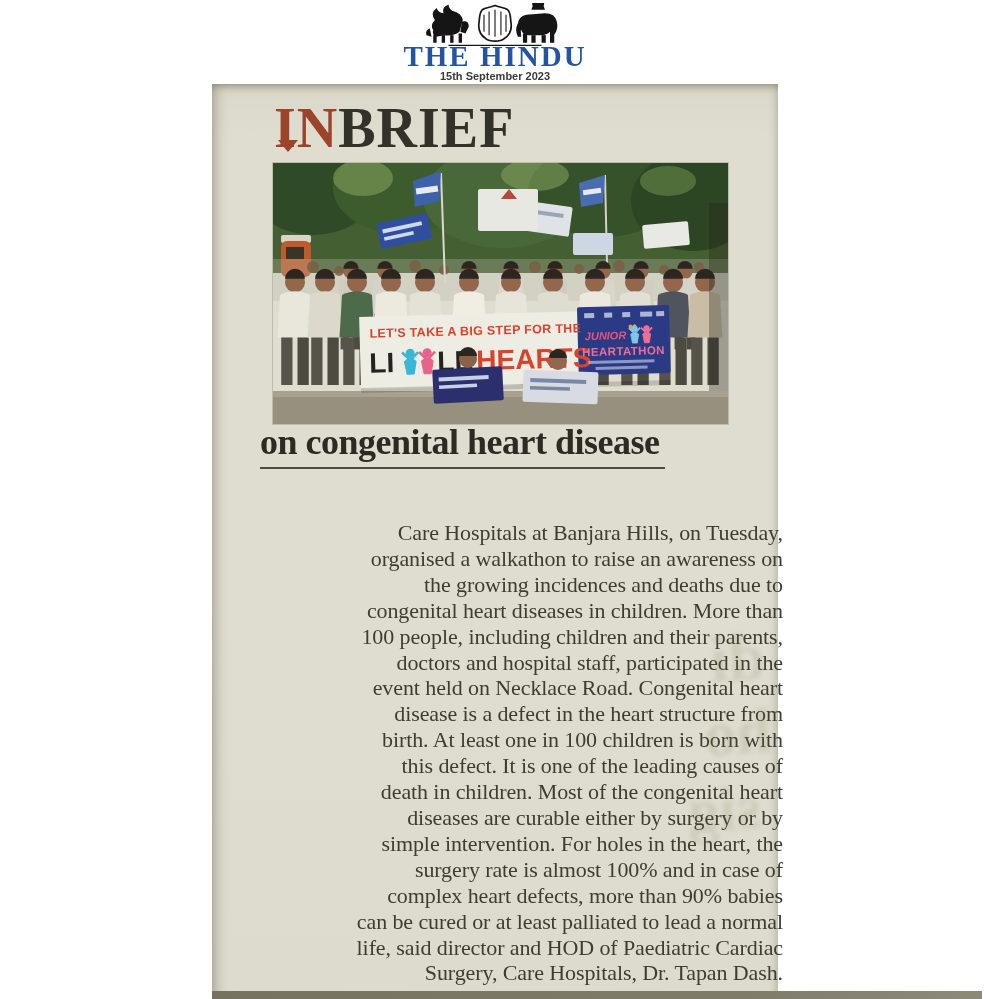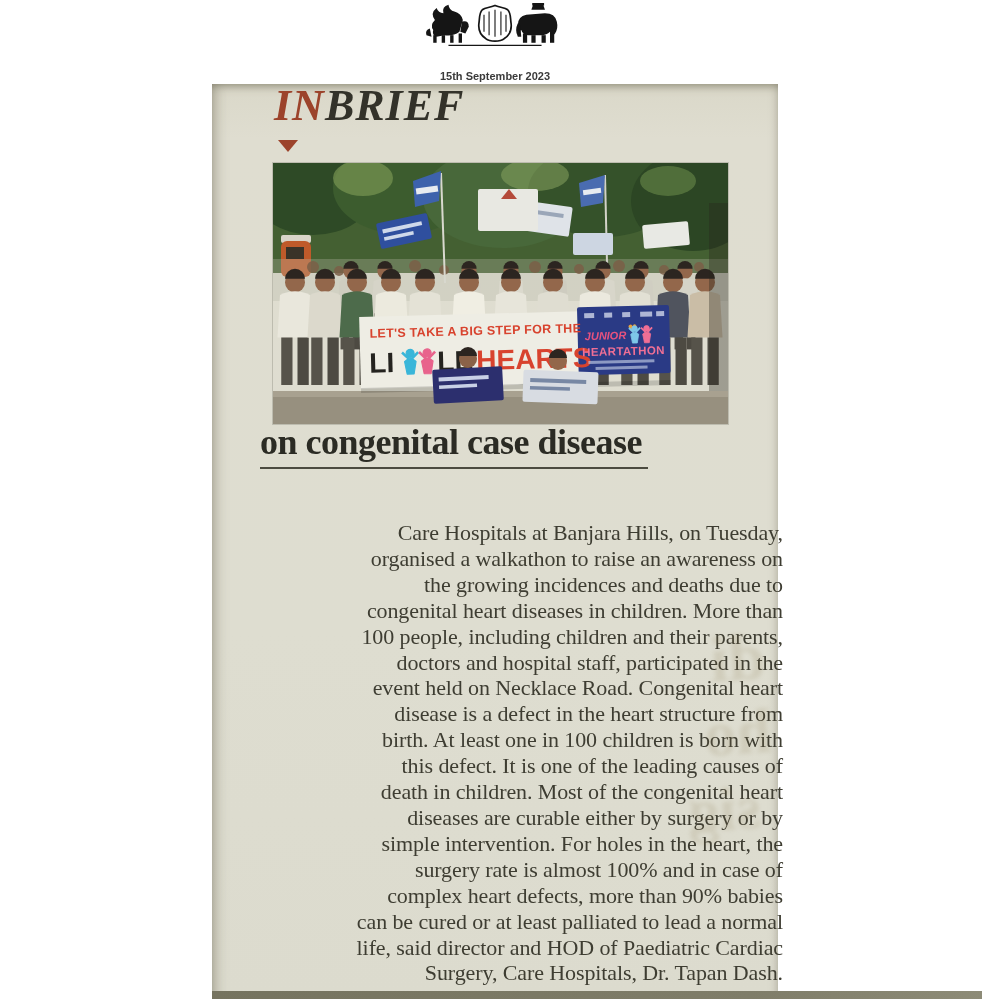--- a/index.html
+++ b/index.html
@@ -15,22 +15,22 @@
   .masthead-date{position:absolute;left:0;top:70px;width:990px;text-align:center;
     font-family:"Liberation Sans",sans-serif;font-weight:bold;font-size:11px;color:#3a3a3a;}
 
   
   .clipping{position:absolute;left:212px;top:84px;width:566px;height:915px;
     background:linear-gradient(180deg,#dad8c9 0%,#dfddd0 6%,#deddd0 60%,#dcdbce 100%);
     box-shadow:inset 10px 0 14px -8px rgba(110,105,85,.55),
                inset 0 8px 10px -6px rgba(110,105,85,.6),
                inset -5px 0 8px -4px rgba(110,105,85,.35);}
 
-  .section-head{position:absolute;left:62px;top:0;
-    font-family:"Liberation Serif",serif;font-weight:bold;font-size:44px;letter-spacing:1px;line-height:1;font-style:italic;}
+  .section-head{position:absolute;left:62px;top:16px;
+    font-family:"Liberation Serif",serif;font-weight:bold;font-size:56px;letter-spacing:1px;line-height:1;}
   .section-head .in{color:#9c432b;}
   .section-head .brief{color:#33322a;}
   .section-marker{position:absolute;left:66px;top:56px;width:0;height:0;
     border-left:10px solid transparent;border-right:10px solid transparent;border-top:12px solid #9c432b;}
 
   .photo{position:absolute;left:61px;top:79px;width:455px;height:261px;margin:0;
     outline:1px solid rgba(40,40,30,.18);}
 
   .headline{position:absolute;left:48px;top:338px;margin:0;
     font-family:"Liberation Serif",serif;font-weight:bold;font-size:36px;letter-spacing:-0.5px;
@@ -80,20 +80,21 @@
           <rect x="128" y="38" width="5" height="9"></rect>
           <rect x="140" y="38" width="5" height="9"></rect>
           <rect x="150" y="36" width="5" height="11"></rect>
           <path d="M112,24 q-4,8 0,16 l4,0 l-1,-14 z"></path>
           <path d="M128,8 l16,0 l-2,-6 l-12,0 z"></path>
           <rect x="129" y="0" width="14" height="3"></rect>
         </g>
         <path d="M30,50 h110" stroke="#151515" stroke-width="1.5"></path>
       </svg>
     </div>
+    <div class="masthead-title">THE HINDU</div>
     <div class="masthead-date">15th September 2023</div>
   </header>
 
   <section class="clipping">
 
     <div class="section-head"><span class="in">IN</span><span class="brief">BRIEF</span></div>
     <div class="section-marker"></div>
 
     <figure class="photo">
       <svg viewBox="0 0 455 261" width="455" height="261" font-family="Liberation Sans, sans-serif">
@@ -237,21 +238,21 @@
         </g>
         <g transform="rotate(2 287 224)">
           <rect x="250" y="208" width="75" height="32" rx="2" fill="#d8dce2"></rect>
           <rect x="257" y="216" width="56" height="4" fill="#7888a4"></rect>
           <rect x="257" y="224" width="40" height="3.5" fill="#7888a4"></rect>
         </g>
       </svg>
     </figure>
 
     <h1 class="headline">
-      <span>on congenital case disease</span>
+      <span>on congenital heart disease</span>
     </h1>
 
     <p class="body-text">Care Hospitals at Banjara Hills, on Tuesday,
 organised a walkathon to raise an awareness on
 the growing incidences and deaths due to
 congenital heart diseases in children. More than
 100 people, including children and their parents,
 doctors and hospital staff, participated in the
 event held on Necklace Road. Congenital heart
 disease is a defect in the heart structure from

